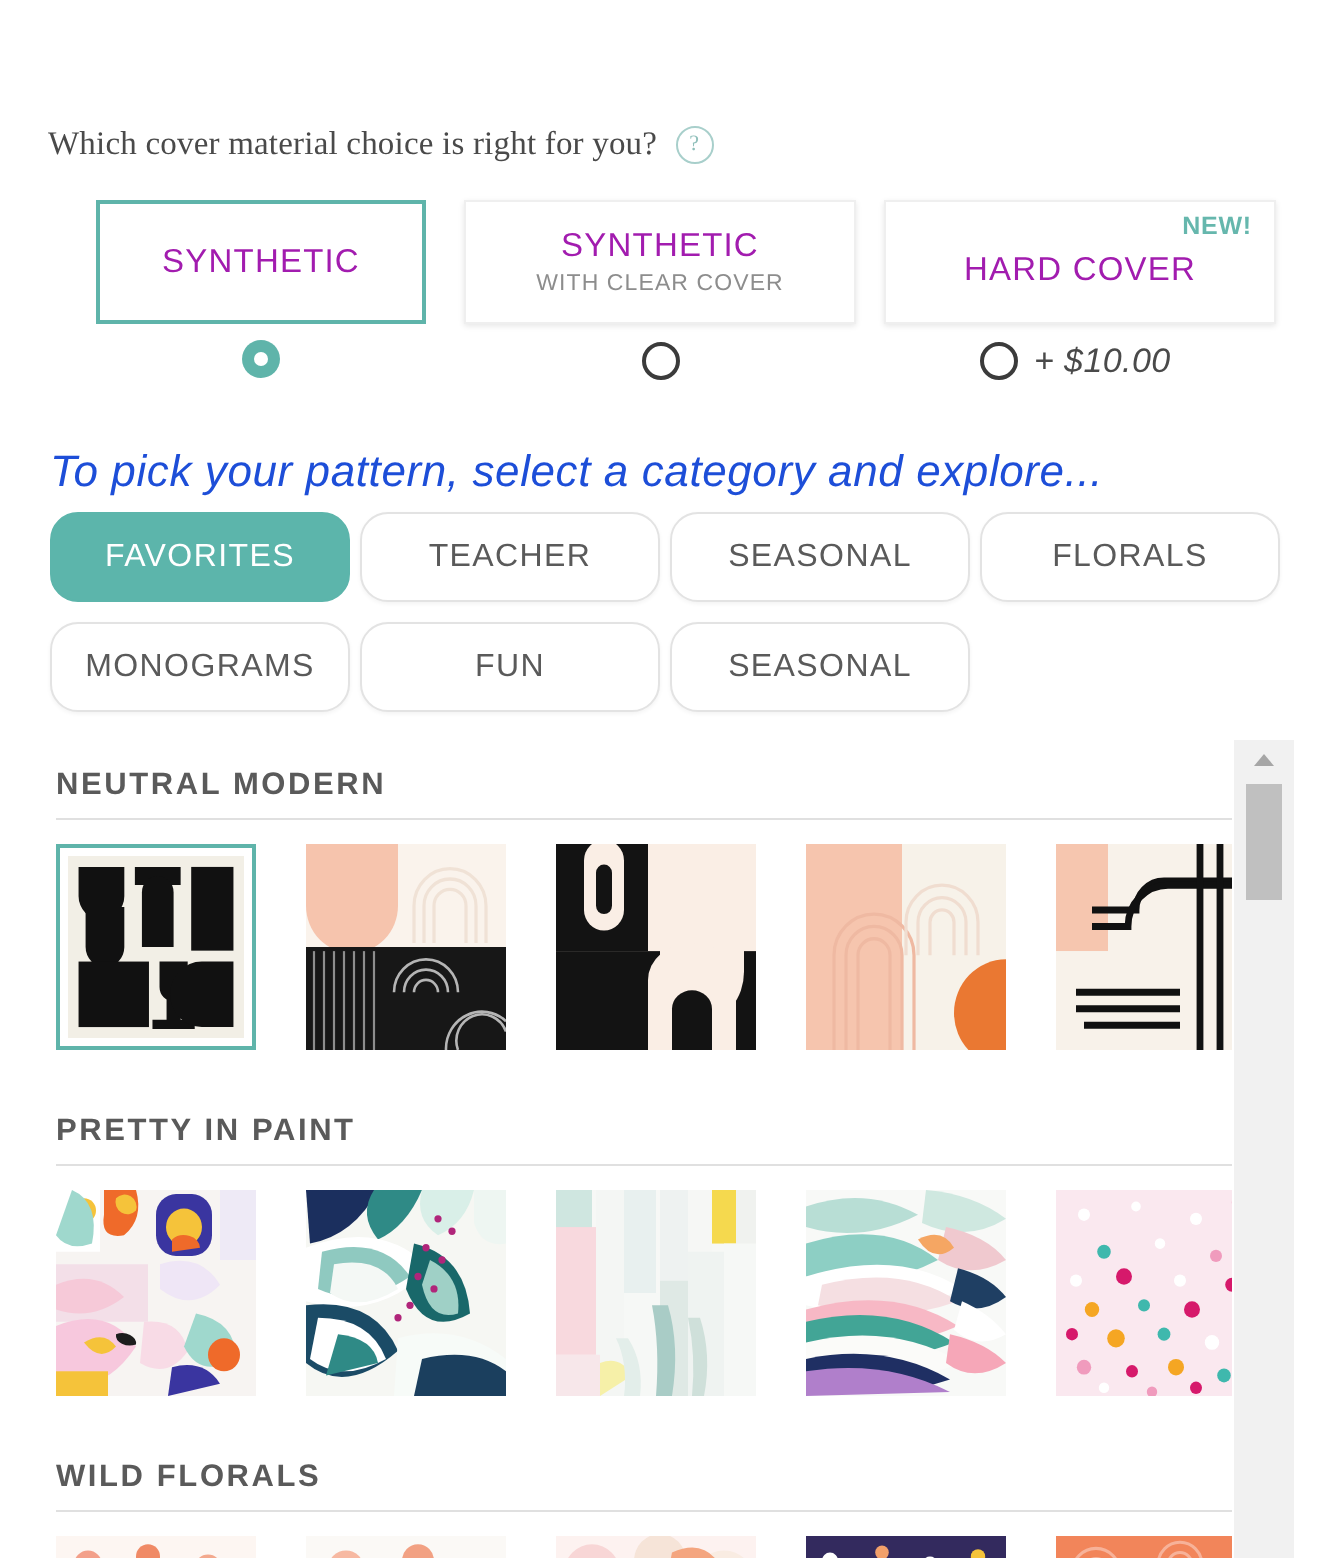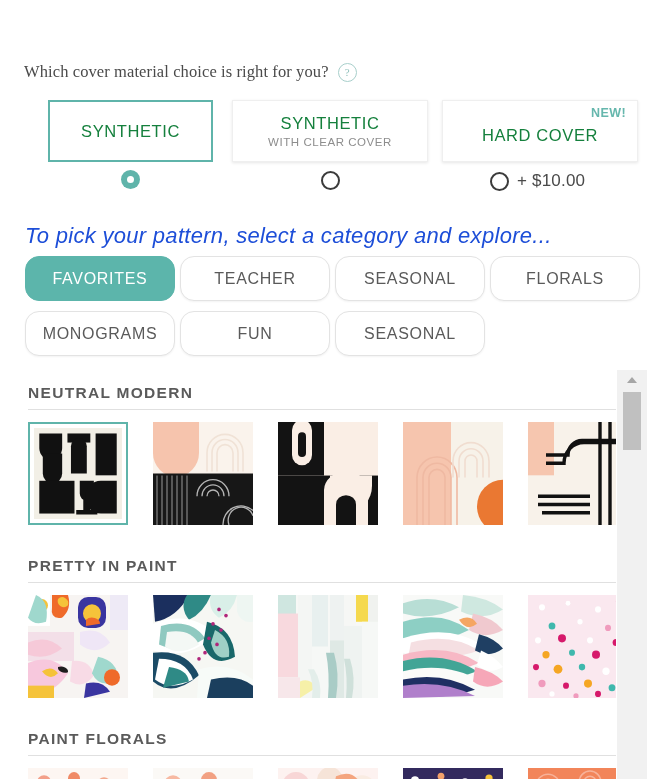--- a/index.html
+++ b/index.html
@@ -76,21 +76,21 @@
   .card.unselected {
     border: 1px solid #efefef;
     box-shadow: 0 1px 3px rgba(0,0,0,0.10);
   }
   .card.selected {
     border: 2px solid #5fb4aa;
     box-shadow: none;
   }
   .card-title {
     font-size: 16.5px;
-    color: #15803d;
+    color: #a21caf;
     letter-spacing: 0.6px;
     font-weight: 400;
     text-align: center;
     line-height: 1.15;
   }
   .card-sub {
     font-size: 11.5px;
     color: #8d8d8d;
     letter-spacing: 0.55px;
     margin-top: 3px;
@@ -102,23 +102,23 @@
     font-size: 12.5px;
     font-weight: bold;
     color: #66b7ad;
     letter-spacing: 0.4px;
   }
 
   
   .radio-row {
     position: absolute;
     display: flex;
-    align-items: center;
     gap: 8px;
     cursor: pointer;
+    font-style: italic;
   }
   .radio {
     width: 19px;
     height: 19px;
     border-radius: 50%;
     border: 2px solid #3b3b3b;
     background: #ffffff;
     flex: none;
   }
   .radio.checked {
@@ -608,21 +608,21 @@
                 <circle cx="48" cy="98" r="2.6" fill="#f09bbd"></circle>
               </g>
             </svg>
           </div>
         </div>
 
       </div>
     </div>
 
     <div class="sec" style="margin-top:18px;">
-      <div class="sec-title">PAINT FLORALS</div>
+      <div class="sec-title">WILD FLORALS</div>
       <div class="sec-rule"></div>
       <div class="thumb-row">
 
         <div class="thumb">
           <div class="art">
             <svg viewBox="0 0 100 100" preserveAspectRatio="none">
               <rect width="100" height="100" fill="#fdf6f2"></rect>
               <g>
                 <circle cx="16" cy="14" r="7" fill="#f3a08a"></circle>
                 <circle cx="16" cy="14" r="2.4" fill="#f5c33a"></circle>

